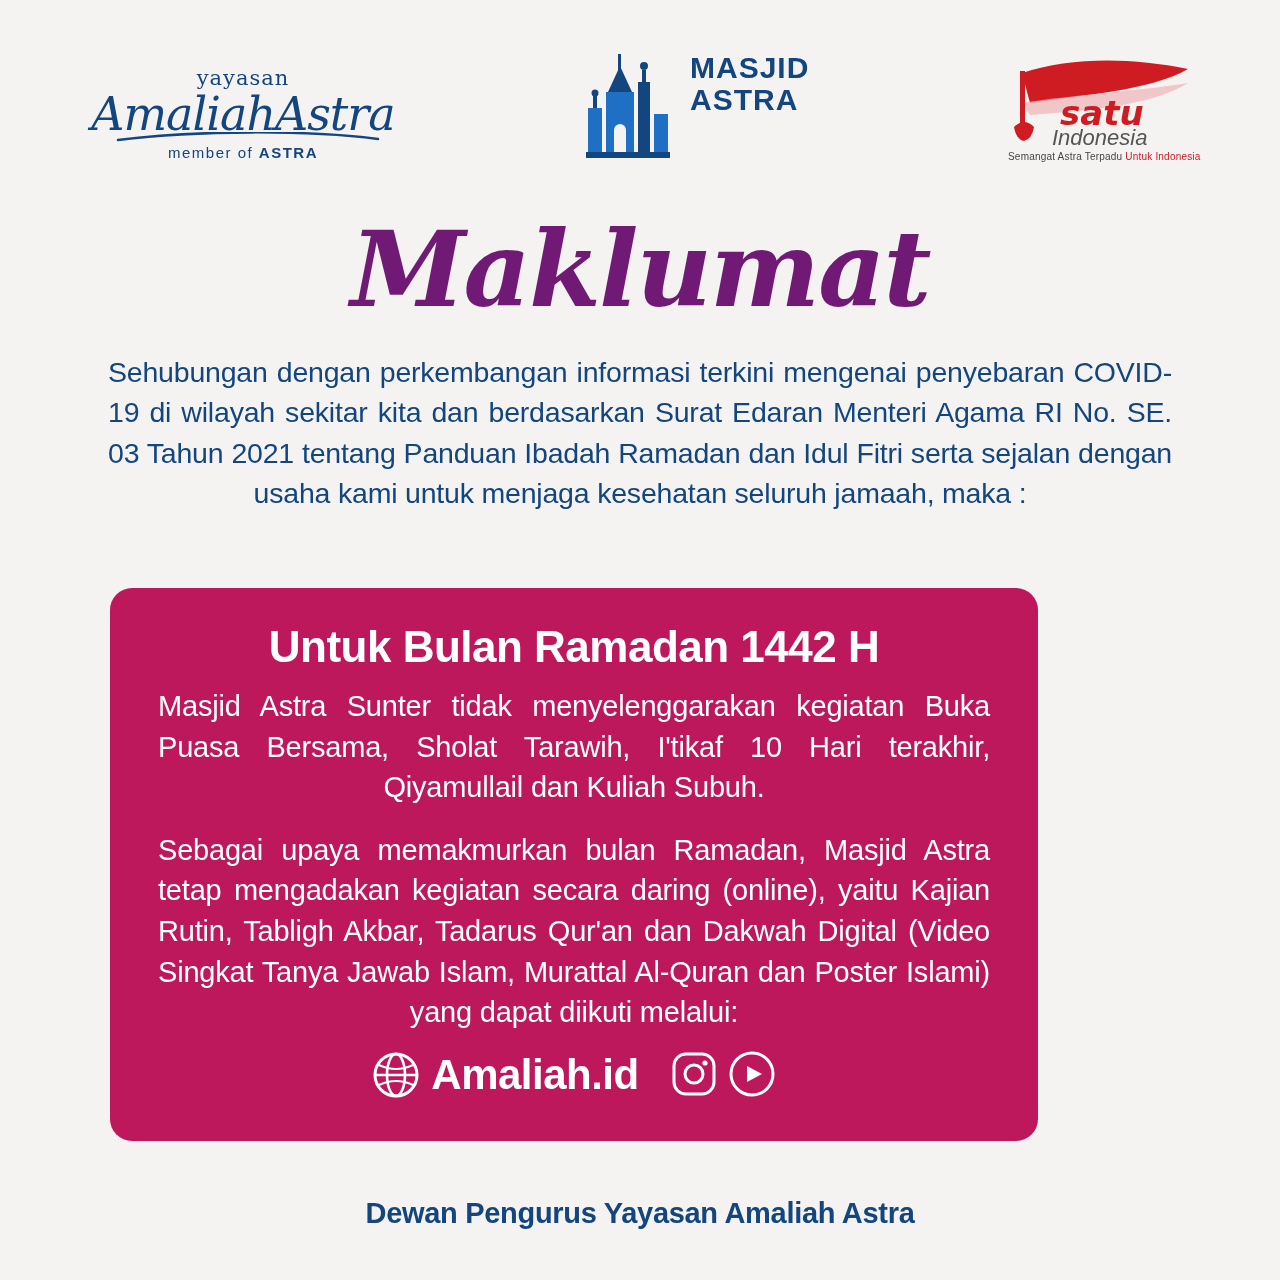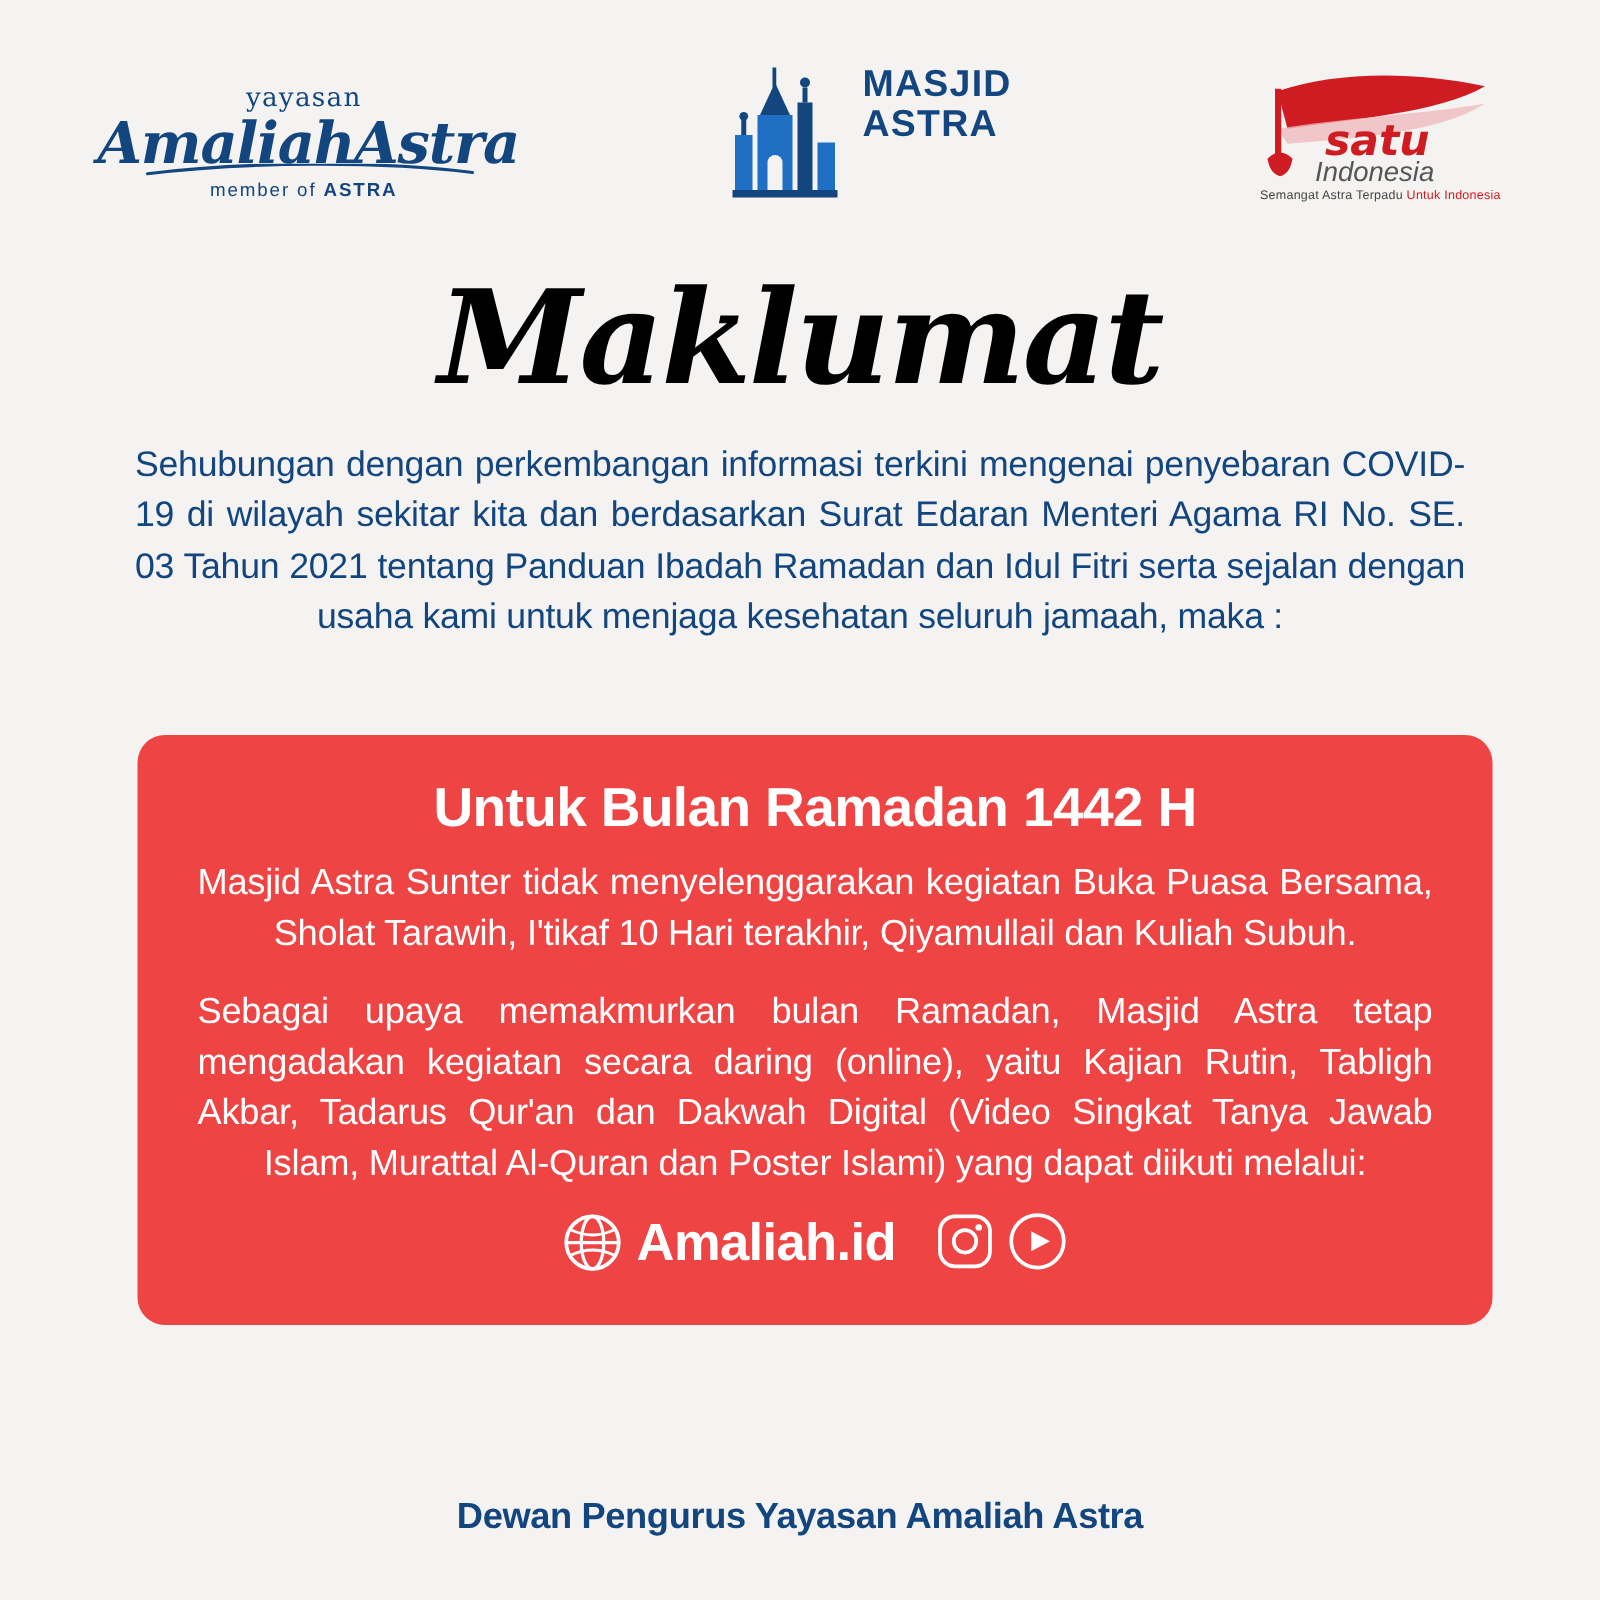--- a/index.html
+++ b/index.html
@@ -37,21 +37,21 @@
   }
   .logo-amaliah .l1 {
     font-family: "DejaVu Serif", serif;
     font-size: 21px;
     letter-spacing: 1px;
     color: #13457f;
   }
   .logo-amaliah .l2 {
     font-family: "DejaVu Serif", serif;
     font-style: italic;
-    font-weight: bold;
+    font-weight: normal;
     font-size: 46px;
     color: #13457f;
     margin-top: 2px;
     letter-spacing: -1px;
   }
   .logo-amaliah .swoosh {
     height: 10px;
     margin-top: -6px;
   }
   .logo-amaliah .l3 {
@@ -119,21 +119,21 @@
   }
   .logo-satu .tagline .dark { color: #444; }
 
   
   .title {
     text-align: center;
     font-family: "DejaVu Serif", serif;
     font-weight: bold;
     font-style: italic;
     font-size: 104px;
-    color: #000000;
+    color: #701a75;
     letter-spacing: -2px;
     margin-top: 28px;
     line-height: 1;
   }
 
   
   .intro {
     margin: 30px 108px 0 108px;
     font-size: 28.5px;
     line-height: 1.42;
@@ -141,22 +141,22 @@
     text-align: justify;
     text-align-last: center;
     letter-spacing: -0.2px;
   }
 
   
   .card {
     position: absolute;
     left: 110px;
     top: 588px;
-    width: 1084px;
-    background: #ef4444;
+    width: 928px;
+    background: #be185d;
     border-radius: 22px;
     padding: 34px 48px 42px 48px;
     box-sizing: border-box;
     color: #ffffff;
   }
   .card h2 {
     margin: 0 0 14px 0;
     text-align: center;
     font-size: 44px;
     font-weight: bold;

